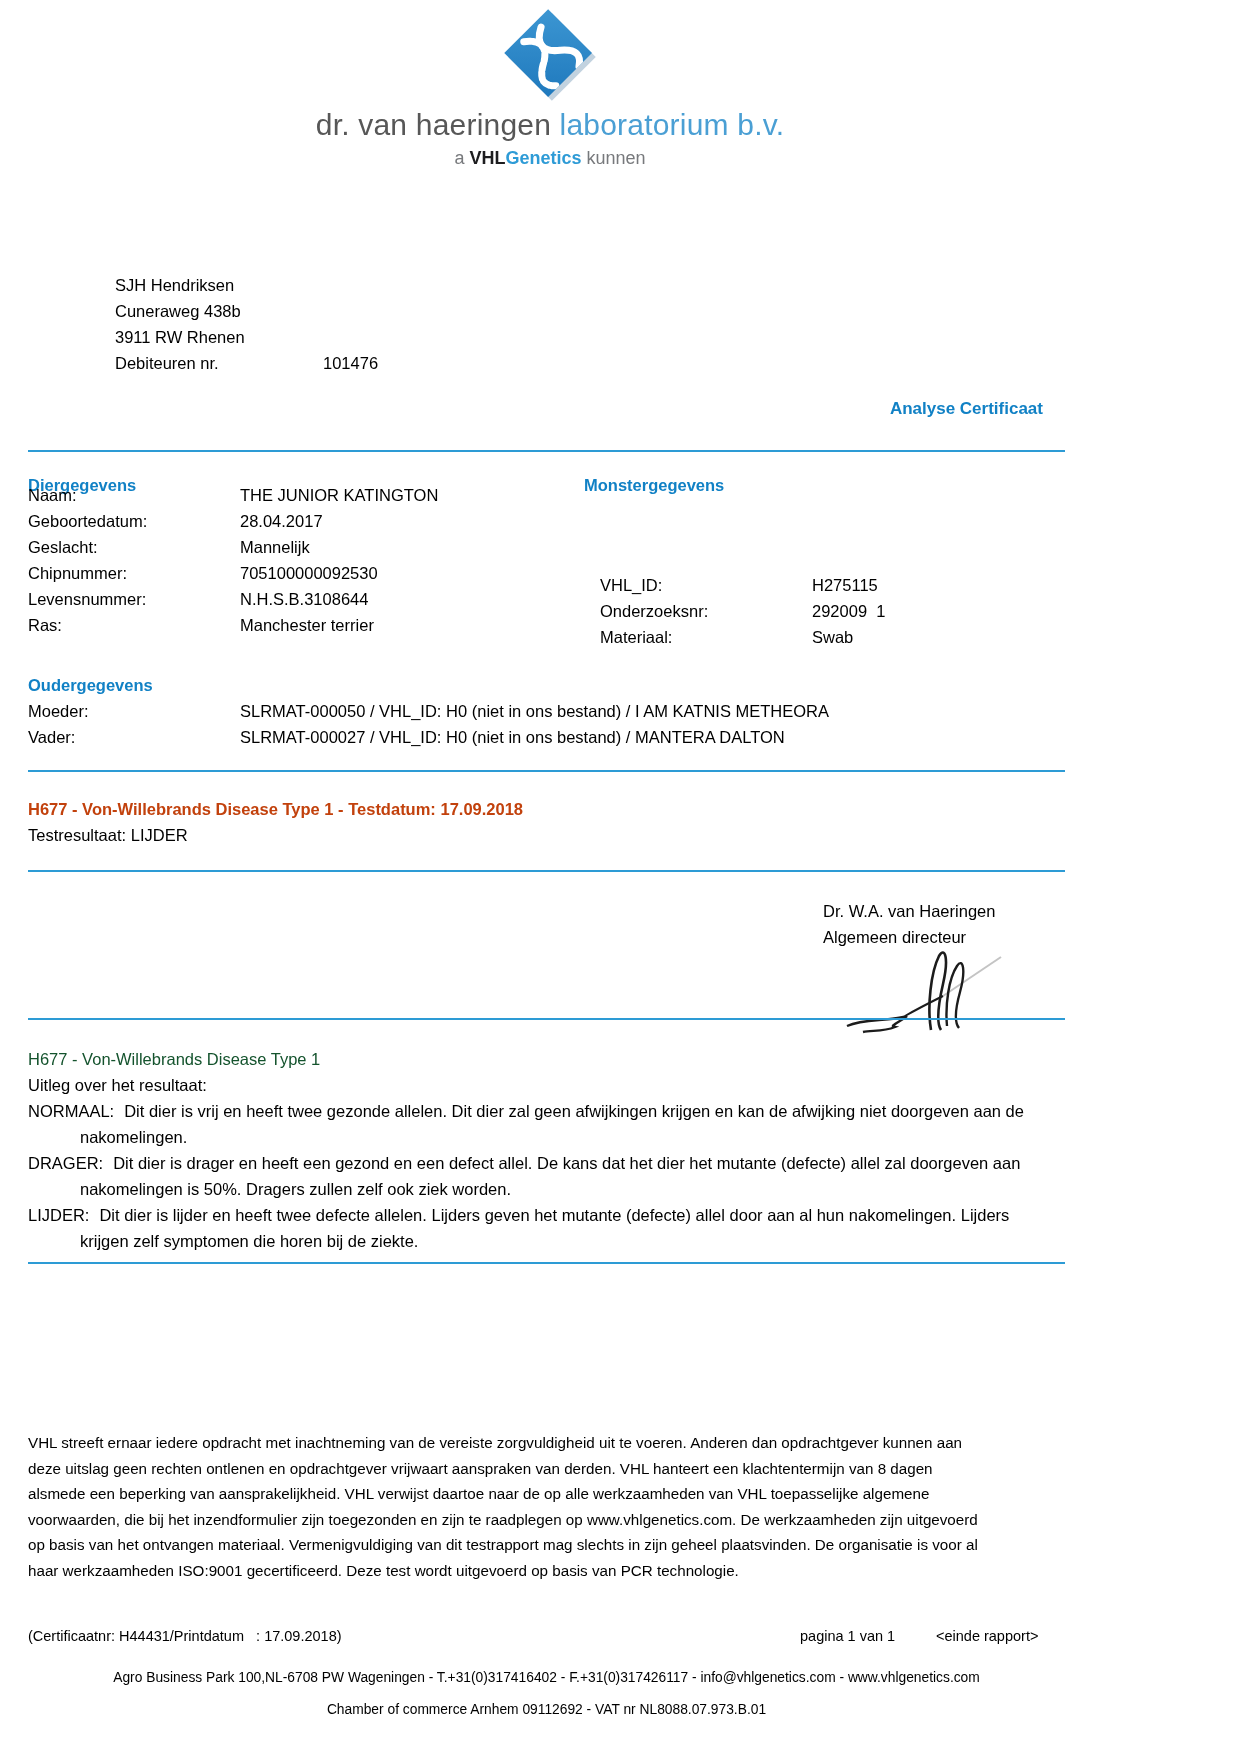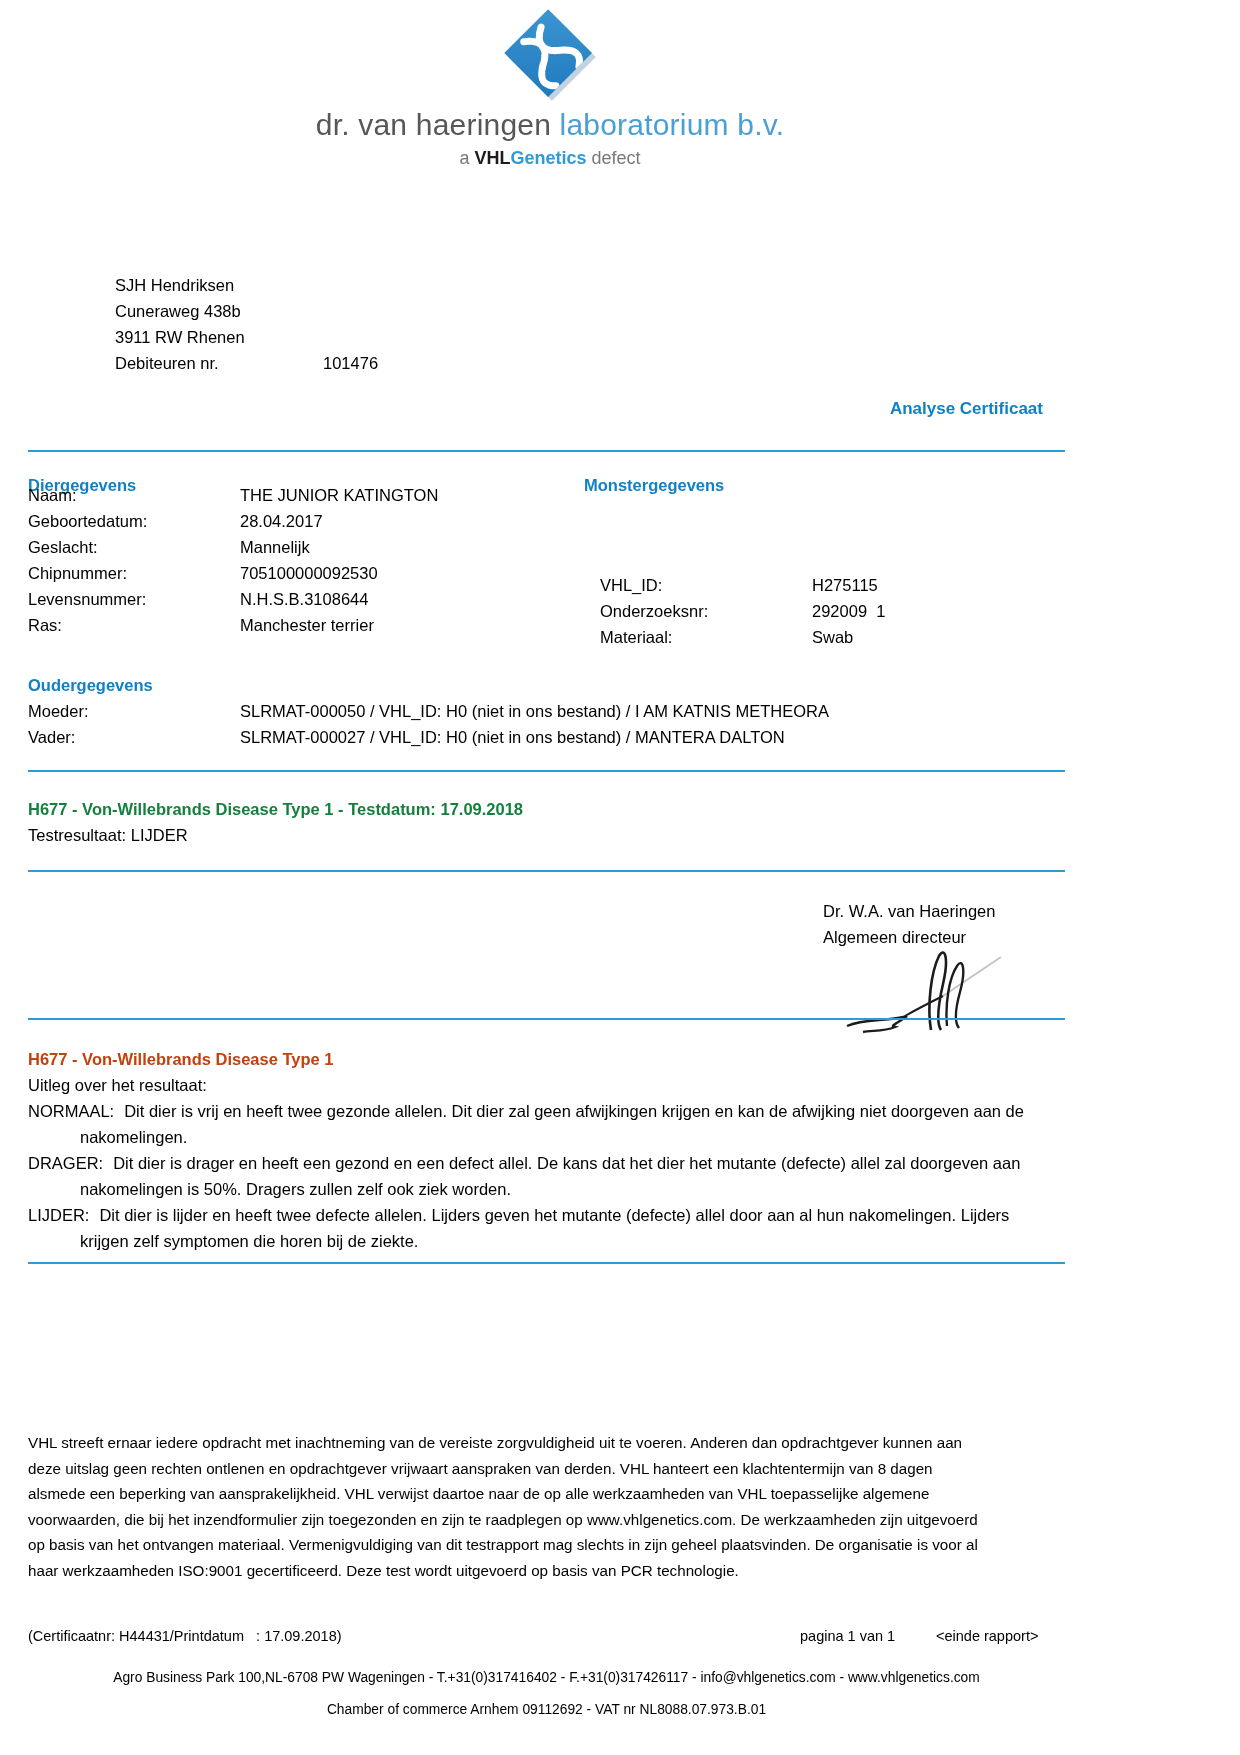--- a/index.html
+++ b/index.html
@@ -35,28 +35,28 @@
   .hd-ouder   { left:28px;  top:676px; }
   
   .rows { position:absolute; font-size:16.5px; }
   .rows .row { display:flex; height:26px; }
   .rows .lbl { flex:0 0 212px; }
   .rows .val { white-space:pre;text-align:center; }
   .rows-dier    { left:28px;  top:486px; }
   .rows-monster { left:600px; top:528px;margin-top:48px; }
   .rows-ouder   { left:28px;  top:702px; width:1100px; }
   
-  .result-heading { position:absolute; left:28px; top:800px; color:#15803d; font-weight:bold; font-size:16.5px; }
+  .result-heading { position:absolute; left:28px; top:800px; color:#c2410c; font-weight:bold; font-size:16.5px; }
   .result-value   { position:absolute; left:28px; top:826px; font-size:16.5px; }
   
   .signatory { position:absolute; left:823px; top:898px; font-size:16.5px; line-height:26px; }
   .signature { position:absolute; left:835px; top:944px; }
   
   .explanation { position:absolute; left:28px; top:1046px; width:1005px; font-size:16.5px; line-height:26px; }
-  .explanation .exp-heading { color:#c2410c; font-weight:bold; }
+  .explanation .exp-heading { color:#14532d; font-weight:normal; }
   .exp-item { padding-left:52px; text-indent:-52px; }
   .exp-term { margin-right:10px; }
   
   .disclaimer { position:absolute; left:28px; top:1430px; width:962px; font-size:15.2px; line-height:25.6px; }
   
   .meta { position:absolute; left:0; top:1628px; width:1240px; font-size:14.5px; }
   .meta .cert { position:absolute; left:28px; white-space:pre; }
   .meta .pagina { position:absolute; left:800px; }
   .meta .einde { position:absolute; left:936px; }
   
@@ -82,21 +82,21 @@
       <rect x="19" y="19" width="66" height="66" transform="rotate(45 52 52)" fill="#c2d2df"></rect>
       <rect x="15" y="15" width="66" height="66" transform="rotate(45 48 48)" fill="url(#dg)"></rect>
       <g clip-path="url(#dclip)">
         <g transform="rotate(-40 48 48)" fill="none" stroke="#ffffff" stroke-linecap="round">
           <path d="M36 22 C 52 32 52 44 36 54 C 22 64 22 72 32 80" stroke-width="7.5" stroke-dasharray="7 3"></path>
           <path d="M60 22 C 44 32 44 44 60 54 C 74 64 74 72 64 80" stroke-width="7.5"></path>
         </g>
       </g>
     </svg>
     <div class="logo-name"><span>dr. van haeringen </span><span class="blue">laboratorium b.v.</span></div>
-    <div class="logo-tagline"><span>a </span><span class="vhl">VHL</span><span class="genetics">Genetics</span><span> defect</span></div>
+    <div class="logo-tagline"><span>a </span><span class="vhl">VHL</span><span class="genetics">Genetics</span><span> kunnen</span></div>
   </div>
 
   <div class="recipient">
     <div>SJH Hendriksen</div>
     <div>Cuneraweg 438b</div>
     <div>3911 RW Rhenen</div>
     <div class="debtor">
       <span class="lbl">Debiteuren nr.</span>
       <span class="val">101476</span>
     </div>

